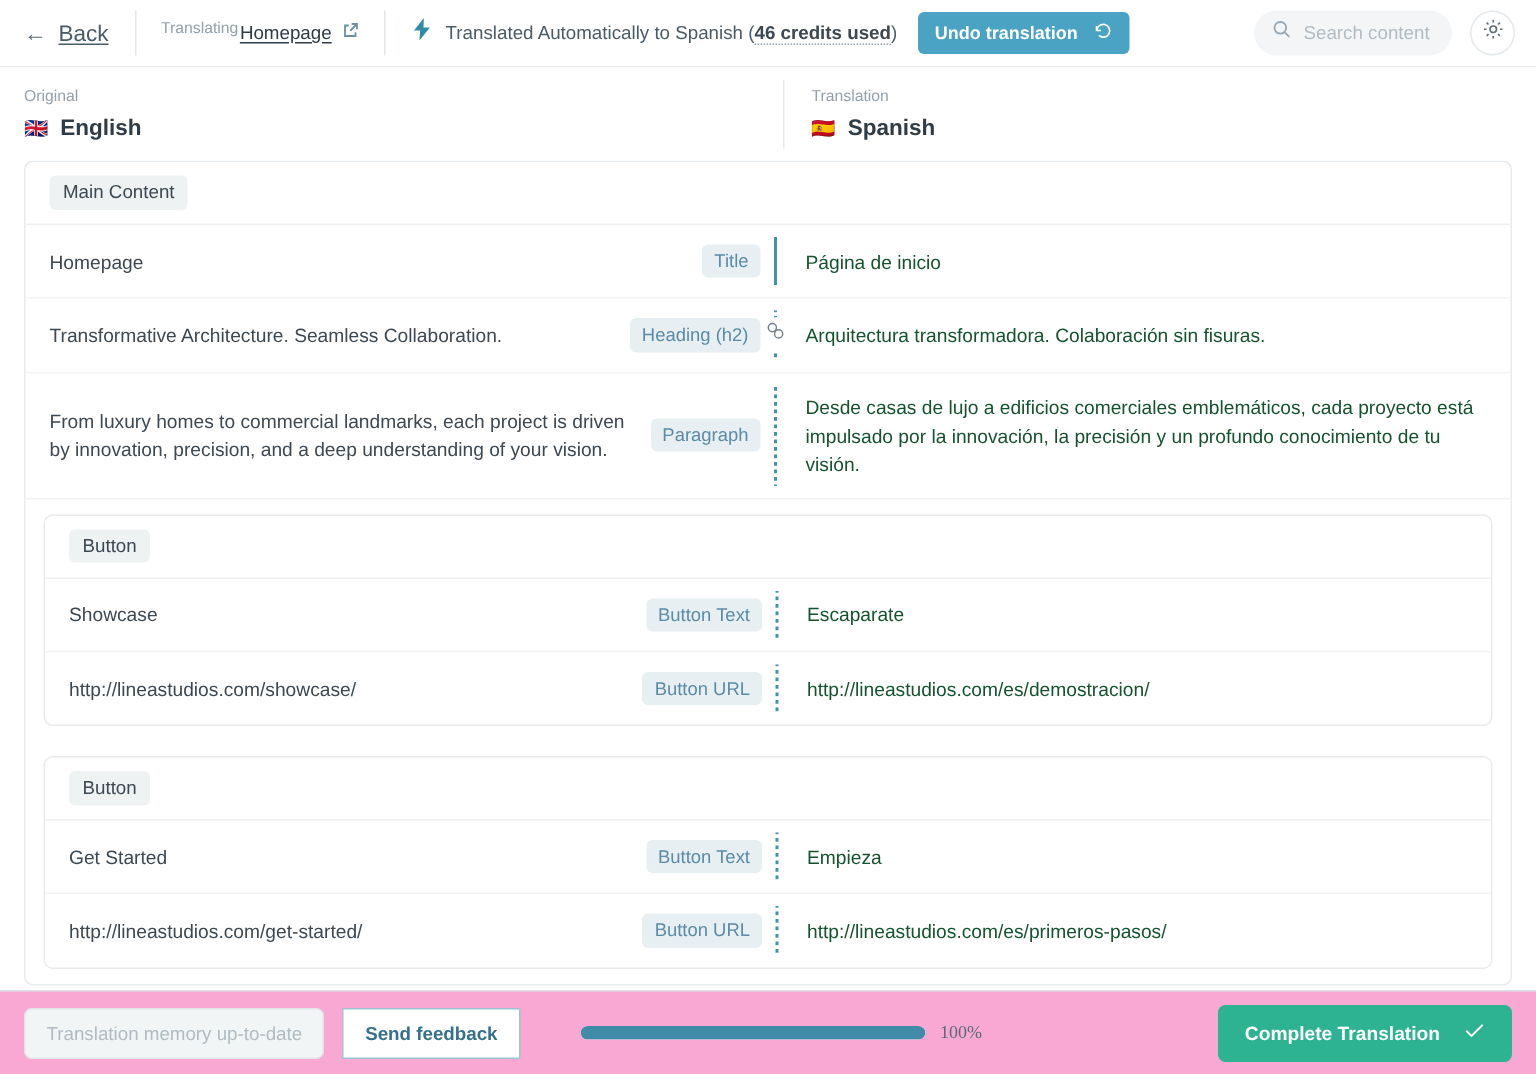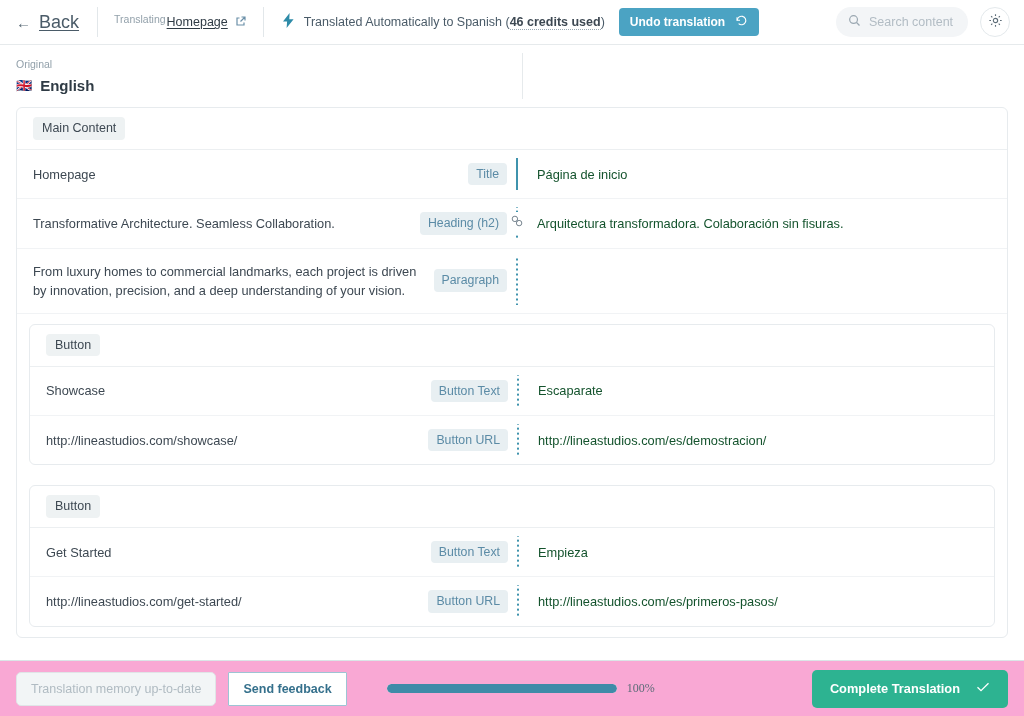--- a/index.html
+++ b/index.html
@@ -39,21 +39,21 @@
     gap: 8px;
     padding-right: 18px;
     cursor: pointer;
   }
   .back-arrow {
     font-size: 15px;
     color: #5a6b77;
     line-height: 1;
   }
   .back-label {
-    font-size: 18px;
+    font-size: 15px;
     color: #4a5b68;
     text-decoration: underline;
     text-underline-offset: 2px;
   }
 
   .vdiv {
     width: 1px;
     height: 30px;
     background: #e2e7ea;
   }
@@ -470,20 +470,27 @@
 
   <div class="lang-bar">
     <div class="lang-col original">
       <span class="lang-kicker">Original</span>
       <div class="lang-name-row">
         <span class="flag">🇬🇧</span>
         <span class="lang-name">English</span>
       </div>
     </div>
     <div class="lang-vdiv"></div>
+    <div class="lang-col translation">
+      <span class="lang-kicker">Translation</span>
+      <div class="lang-name-row">
+        <span class="flag">🇪🇸</span>
+        <span class="lang-name">Spanish</span>
+      </div>
+    </div>
   </div>
 
   <div class="main">
     <div class="card">
 
       <div class="section-head">
         <span class="chip-group">Main Content</span>
       </div>
 
       <div id="rows-host">
@@ -516,20 +523,23 @@
               <div class="tgt-text">Arquitectura transformadora. Colaboración sin fisuras.</div>
             </div>
           </div>
           <div class="row">
             <div class="row-source">
               <div class="src-text">From luxury homes to commercial landmarks, each project is driven by innovation, precision, and a deep understanding of your vision.</div>
               <span class="chip-type">Paragraph</span>
             </div>
             <div class="divider-col">
               <div class="dline dotted"></div>
+            </div>
+            <div class="row-target">
+              <div class="tgt-text">Desde casas de lujo a edificios comerciales emblemáticos, cada proyecto está impulsado por la innovación, la precisión y un profundo conocimiento de tu visión.</div>
             </div>
           </div>
           <div class="nested">
             <div class="nested-card">
               <div class="section-head">
                 <span class="chip-group">Button</span>
               </div>
               <div class="row">
                 <div class="row-source">
                   <div class="src-text">Showcase</div>

